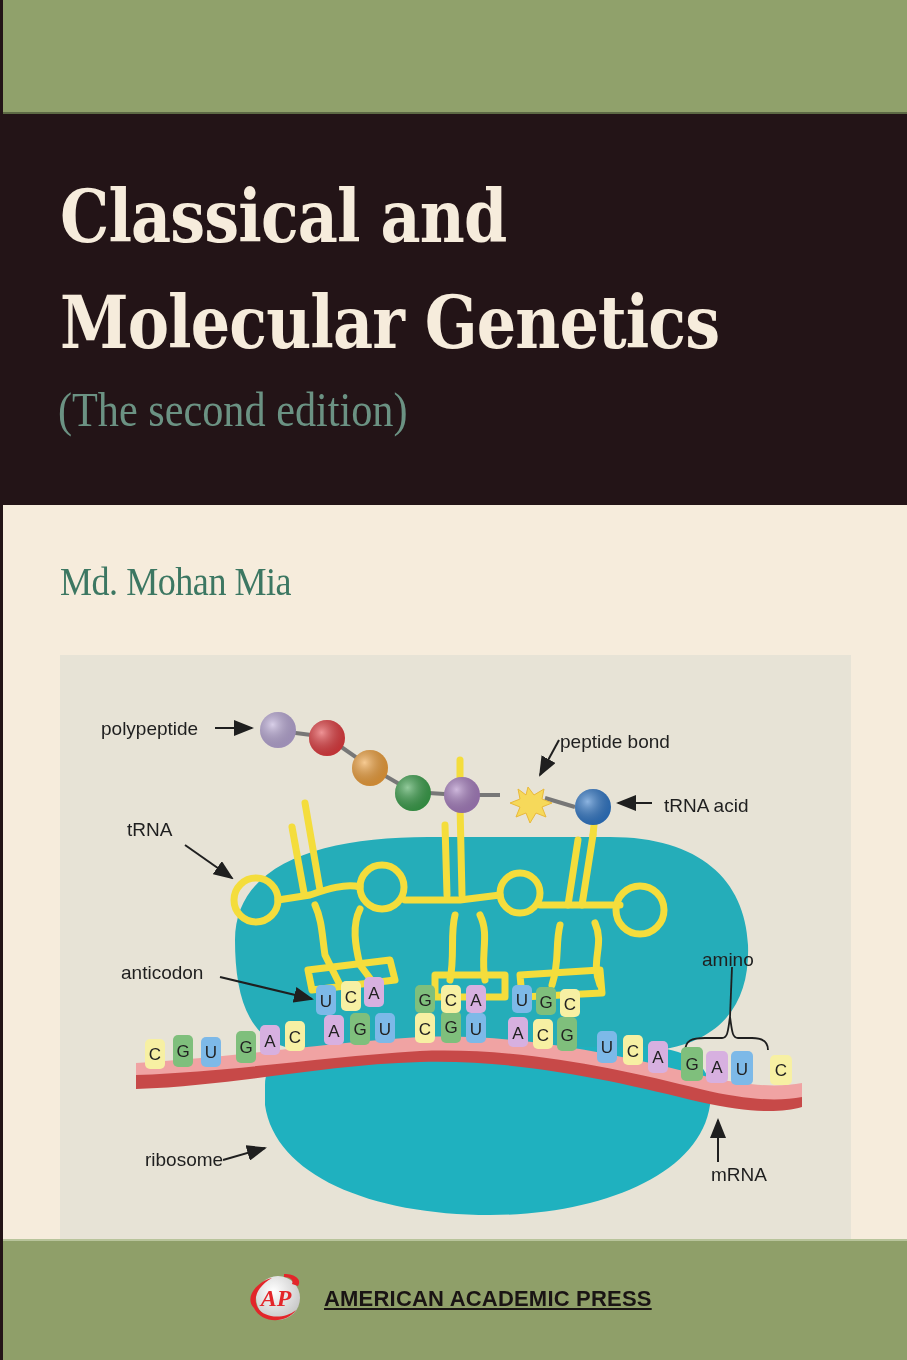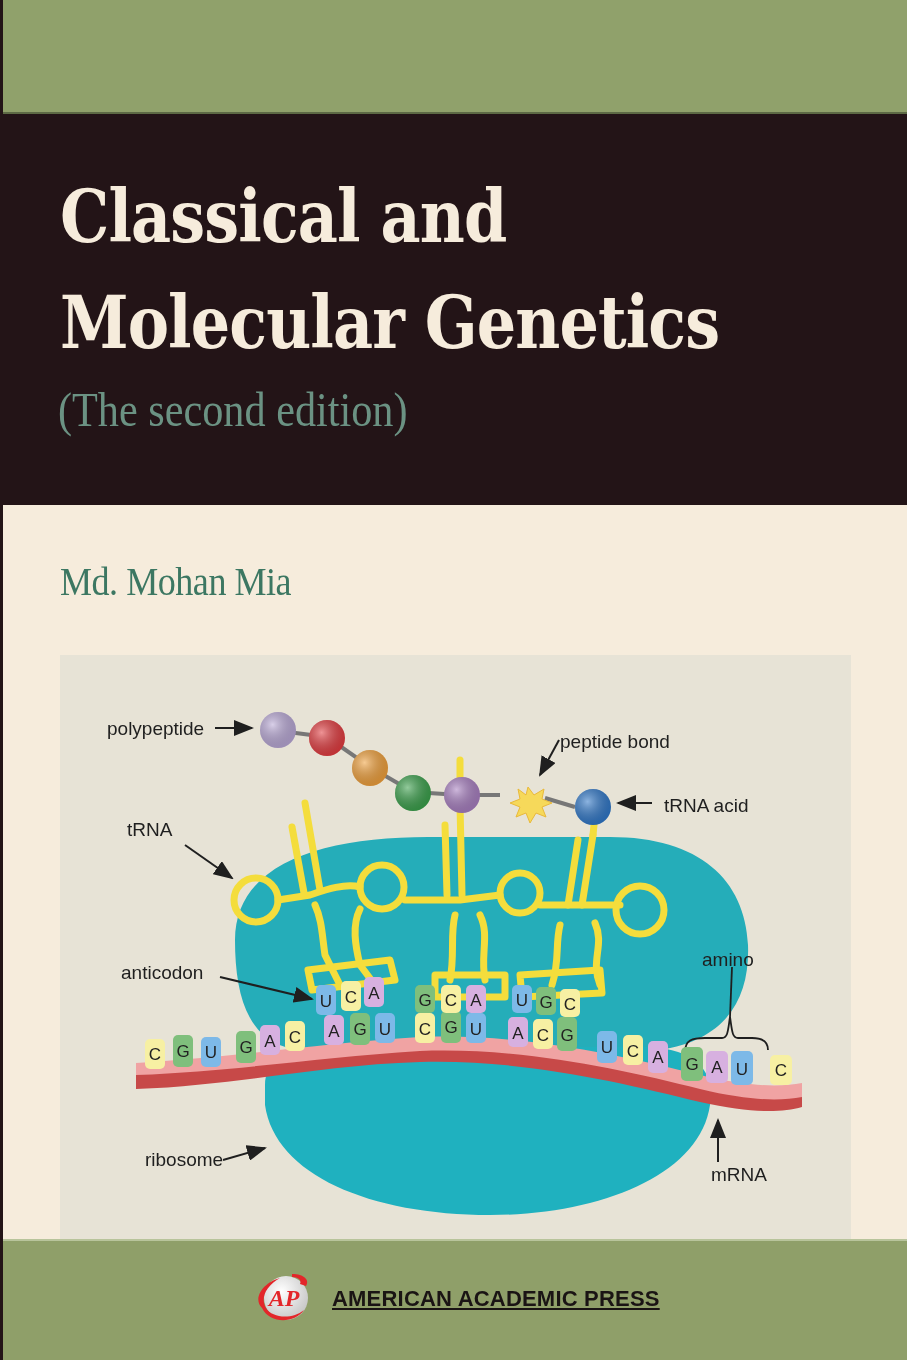--- a/index.html
+++ b/index.html
@@ -205,32 +205,32 @@
           <rect x="452" y="330" width="20" height="28" rx="5" fill="#7db9e8"></rect>
             <text x="462" y="351">U</text>
           <rect x="476" y="332" width="20" height="28" rx="5" fill="#7fbf7c"></rect>
             <text x="486" y="353">G</text>
           <rect x="500" y="334" width="20" height="28" rx="5" fill="#f7f0a3"></rect>
             <text x="510" y="355">C</text>
         </g>
       </g>
     </svg>
 
-    <span class="lbl" style="left:47px;top:63px;">polypeptide</span>
+    <span class="lbl" style="left:41px;top:63px;">polypeptide</span>
     <span class="lbl" style="left:500px;top:52px;margin-top:24px;">peptide bond</span>
     <span class="lbl" style="left:604px;top:140px;">tRNA acid</span>
     <span class="lbl" style="left:67px;top:164px;">tRNA</span>
     <span class="lbl" style="left:61px;top:307px;">anticodon</span>
     <span class="lbl" style="left:642px;top:294px;">amino</span>
     <span class="lbl" style="left:69px;top:494px;margin-left:16px;">ribosome</span>
     <span class="lbl" style="left:651px;top:509px;">mRNA</span>
   </div>
 
   <div class="band-bottom">
-    <div class="publisher" style="position:absolute;left:248px;top:27px;">
+    <div class="publisher" style="position:absolute;left:240px;top:27px;">
       <svg width="70" height="62" viewBox="0 0 70 62">
         <defs>
           <radialGradient id="globe" cx="40%" cy="35%" r="65%">
             <stop offset="0%" stop-color="#ffffff"></stop>
             <stop offset="100%" stop-color="#c9c9c9"></stop>
           </radialGradient>
         </defs>
         <circle cx="38" cy="30" r="22" fill="url(#globe)"></circle>
         <path d="M14,40 C4,30 16,14 32,10 C18,18 12,30 18,40 C24,50 44,52 56,42 C46,56 22,56 14,40 z" fill="#e3262a"></path>
         <path d="M44,6 C56,6 62,12 58,18 L52,16 C54,12 50,9 44,9 z" fill="#e3262a"></path>

